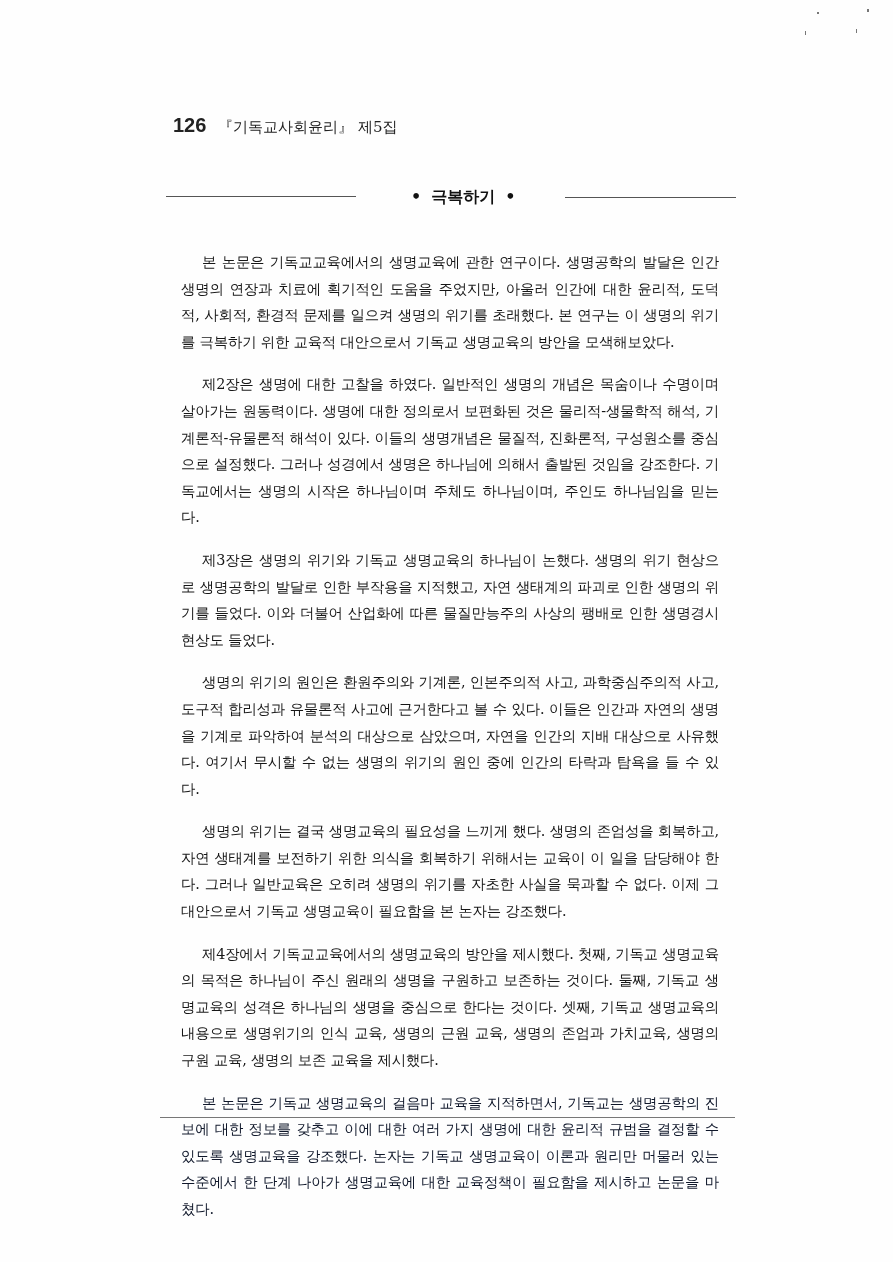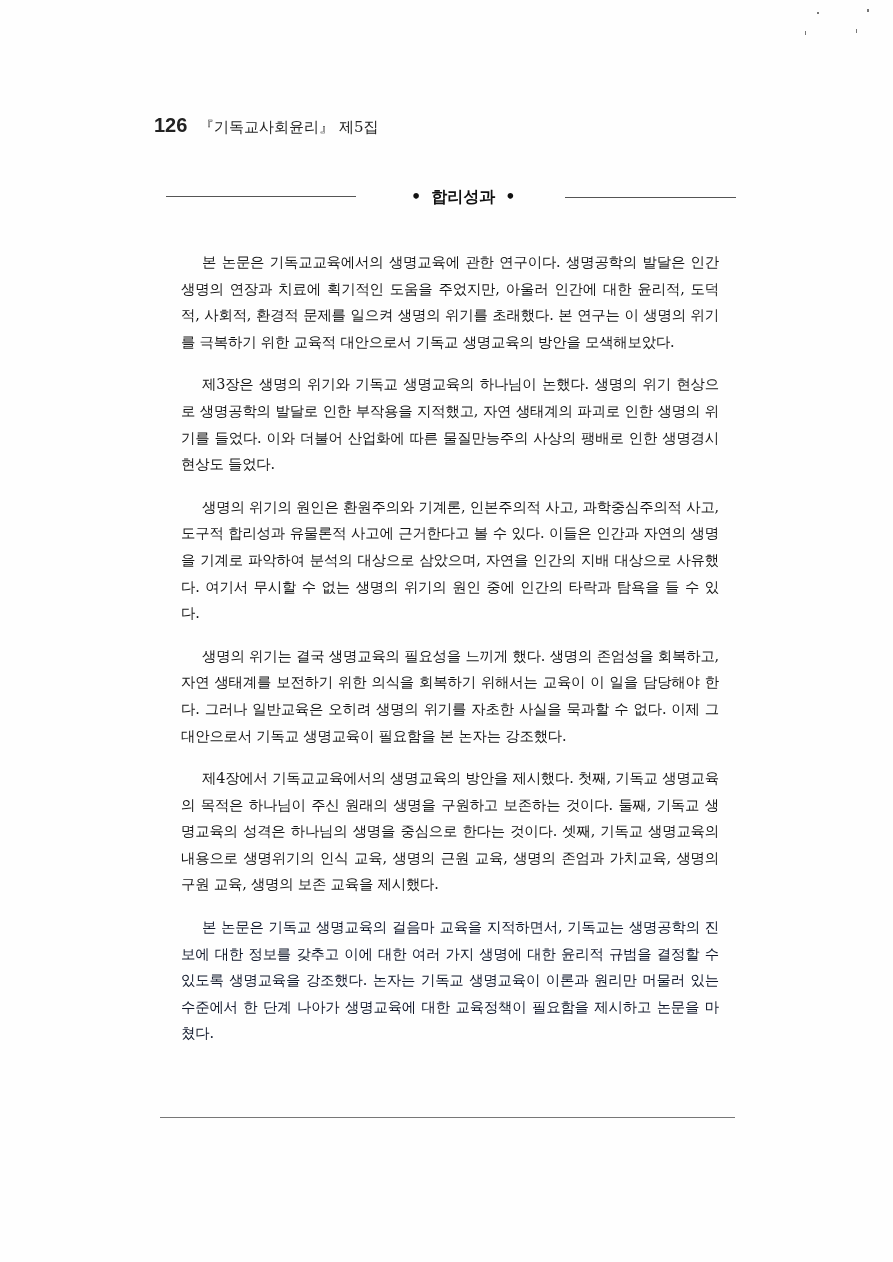--- a/index.html
+++ b/index.html
@@ -21,21 +21,21 @@
       width: 893px; height: 1262px;
       background: #fefefe;
     }
     .scan-mark {
       position: absolute;
       width: 2px; height: 4px;
       background: #777;
     }
     .running-head {
       position: absolute;
-      left: 154px;
+      left: 173px;
       top: 113px;
       font-size: 18px;
       line-height: 24px;
       color: #222;
       white-space: nowrap;
     }
     .running-head .page-num {
       font-family: "Liberation Sans", sans-serif;
       font-size: 20px;
       font-weight: bold;
@@ -113,27 +113,28 @@
   <div class="scan-mark" style="left:856px; top:29px; width:1px; height:4px;"></div>
 
   <div class="running-head">
     <span class="page-num">126</span>
     <span class="journal">『기독교사회윤리』 제5집</span>
   </div>
 
   <div class="section-title-row">
     <div class="rule left"></div>
     <div class="section-title">
-      <span class="bullet">•</span><span>합리성과</span><span class="bullet">•</span>
+      <span class="bullet">•</span><span>극복하기</span><span class="bullet">•</span>
     </div>
     <div class="rule right"></div>
   </div>
 
   <div class="abstract">
     <p>본 논문은 기독교교육에서의 생명교육에 관한 연구이다. 생명공학의 발달은 인간 생명의 연장과 치료에 획기적인 도움을 주었지만, 아울러 인간에 대한 윤리적, 도덕적, 사회적, 환경적 문제를 일으켜 생명의 위기를 초래했다. 본 연구는 이 생명의 위기를 극복하기 위한 교육적 대안으로서 기독교 생명교육의 방안을 모색해보았다.</p>
+    <p>제2장은 생명에 대한 고찰을 하였다. 일반적인 생명의 개념은 목숨이나 수명이며 살아가는 원동력이다. 생명에 대한 정의로서 보편화된 것은 물리적-생물학적 해석, 기계론적-유물론적 해석이 있다. 이들의 생명개념은 물질적, 진화론적, 구성원소를 중심으로 설정했다. 그러나 성경에서 생명은 하나님에 의해서 출발된 것임을 강조한다. 기독교에서는 생명의 시작은 하나님이며 주체도 하나님이며, 주인도 하나님임을 믿는다.</p>
     <p>제3장은 생명의 위기와 기독교 생명교육의 하나님이 논했다. 생명의 위기 현상으로 생명공학의 발달로 인한 부작용을 지적했고, 자연 생태계의 파괴로 인한 생명의 위기를 들었다. 이와 더불어 산업화에 따른 물질만능주의 사상의 팽배로 인한 생명경시 현상도 들었다.</p>
     <p>생명의 위기의 원인은 환원주의와 기계론, 인본주의적 사고, 과학중심주의적 사고, 도구적 합리성과 유물론적 사고에 근거한다고 볼 수 있다. 이들은 인간과 자연의 생명을 기계로 파악하여 분석의 대상으로 삼았으며, 자연을 인간의 지배 대상으로 사유했다. 여기서 무시할 수 없는 생명의 위기의 원인 중에 인간의 타락과 탐욕을 들 수 있다.</p>
     <p>생명의 위기는 결국 생명교육의 필요성을 느끼게 했다. 생명의 존엄성을 회복하고, 자연 생태계를 보전하기 위한 의식을 회복하기 위해서는 교육이 이 일을 담당해야 한다. 그러나 일반교육은 오히려 생명의 위기를 자초한 사실을 묵과할 수 없다. 이제 그 대안으로서 기독교 생명교육이 필요함을 본 논자는 강조했다.</p>
     <p>제4장에서 기독교교육에서의 생명교육의 방안을 제시했다. 첫째, 기독교 생명교육의 목적은 하나님이 주신 원래의 생명을 구원하고 보존하는 것이다. 둘째, 기독교 생명교육의 성격은 하나님의 생명을 중심으로 한다는 것이다. 셋째, 기독교 생명교육의 내용으로 생명위기의 인식 교육, 생명의 근원 교육, 생명의 존엄과 가치교육, 생명의 구원 교육, 생명의 보존 교육을 제시했다.</p>
     <p class="faded">본 논문은 기독교 생명교육의 걸음마 교육을 지적하면서, 기독교는 생명공학의 진보에 대한 정보를 갖추고 이에 대한 여러 가지 생명에 대한 윤리적 규범을 결정할 수 있도록 생명교육을 강조했다. 논자는 기독교 생명교육이 이론과 원리만 머물러 있는 수준에서 한 단계 나아가 생명교육에 대한 교육정책이 필요함을 제시하고 논문을 마쳤다.</p>
   </div>
 
   <div class="bottom-rule"></div>
 
 </div>

